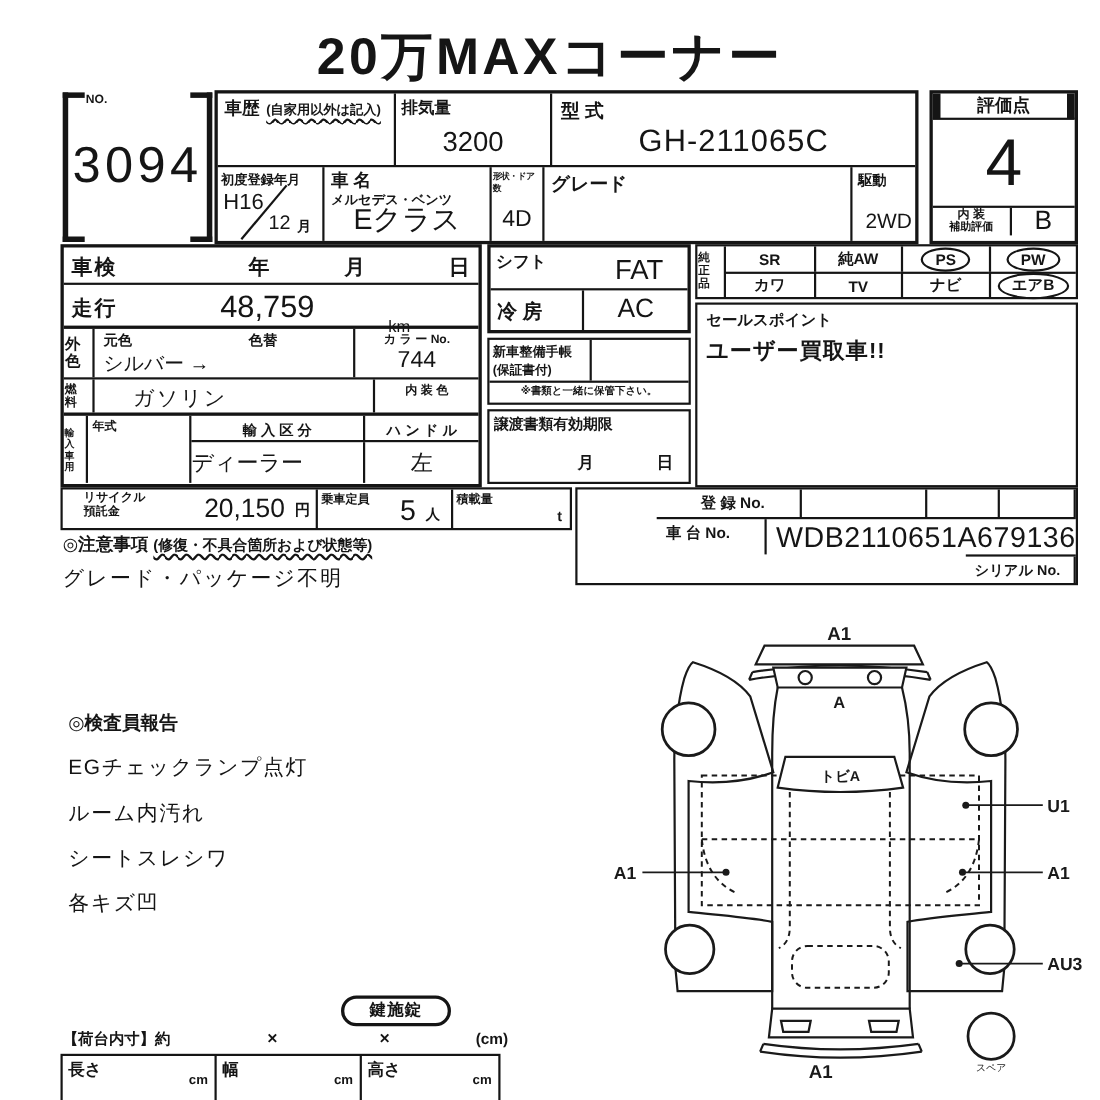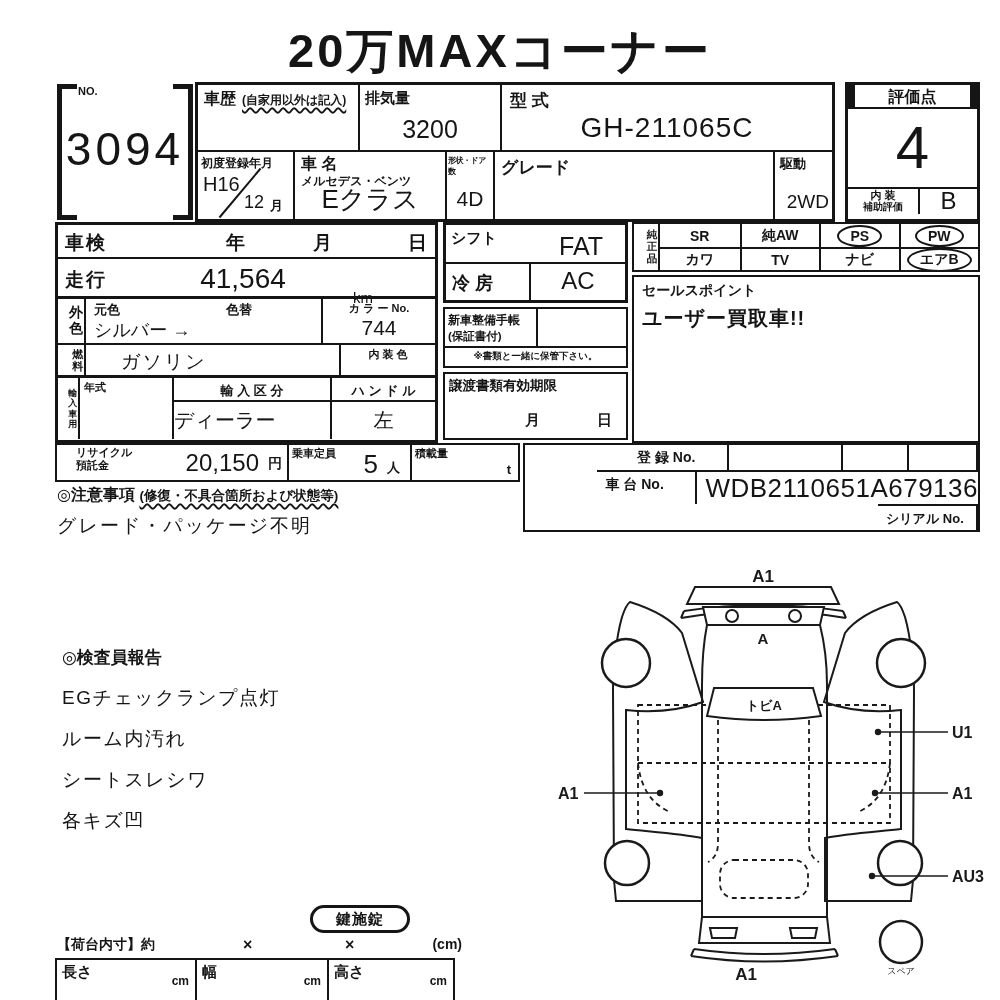--- a/index.html
+++ b/index.html
@@ -44,21 +44,21 @@
   .rating-score { height:80px; border-bottom:2.5px solid #151515; text-align:center;
     font-size:60px; line-height:78px; }
   .rating-bottom { display:flex; height:25px; }
   .rb-l { width:72px; border-right:2.5px solid #151515; text-align:center; font-weight:bold; padding-top:0px; }
   .rb-l .l1 { font-size:11px; line-height:12px; } .rb-l .l2 { font-size:10px; line-height:11px; }
   .rb-r { flex:1; text-align:center; font-size:24px; line-height:24px; font-weight:500; }
 
   
   .lt { position:absolute; left:55px; top:222px; width:383px; height:221px; border:3px solid #151515; }
   .lt-row { position:relative; display:flex; }
-  .vlabel { display:flex; align-items:center; justify-content:flex-end; border-right:2px solid #151515; flex:none; }
+  .vlabel { display:flex; align-items:center; justify-content:flex-start; border-right:2px solid #151515; flex:none; }
   .vlabel span { display:inline-block; width:1.15em; word-break:break-all; line-height:1.12;
                  text-align:center; font-weight:bold; }
 
   
   .mt-a { position:absolute; left:443px; top:222px; width:185px; height:81px; border:3px solid #151515; }
   .mt-b { position:absolute; left:443px; top:307px; width:185px; height:61px; border:2.5px solid #151515; }
   .mt-c { position:absolute; left:443px; top:372px; width:185px; height:68px; border:2.5px solid #151515; }
 
   
   .eq { position:absolute; left:632px; top:222px; width:348px; height:50px; border:2.5px solid #151515; display:flex; }
@@ -170,21 +170,21 @@
 
   <div class="lt">
     <div class="lt-row" style="height:34px;border-bottom:2px solid #151515;">
       <span class="abs b" style="left:7px;top:5px;font-size:19px;letter-spacing:2px;">車検</span>
       <span class="abs b" style="left:168px;top:5px;font-size:19px;">年</span>
       <span class="abs b" style="left:255px;top:5px;font-size:19px;">月</span>
       <span class="abs b" style="right:8px;top:5px;font-size:19px;">日</span>
     </div>
     <div class="lt-row" style="height:40px;border-bottom:3px solid #151515;">
       <span class="abs b" style="left:7px;top:8px;font-size:19px;letter-spacing:2px;">走行</span>
-      <span class="abs" style="left:110px;top:4px;width:150px;text-align:center;font-size:28px;">41,564</span>
+      <span class="abs" style="left:110px;top:4px;width:150px;text-align:center;font-size:28px;">48,759</span>
       <span class="abs" style="left:295px;top:30px;font-size:15px;">km</span>
     </div>
     <div class="lt-row" style="height:46px;border-bottom:2px solid #151515;">
       <div class="vlabel" style="width:28px;font-size:14px;">
           <span>外色</span>
         </div>
       <div style="width:235px;position:relative;">
         <span class="abs b" style="left:8px;top:2px;font-size:13px;">元色</span>
         <span class="abs b" style="left:140px;top:2px;font-size:13px;">色替</span>
         <span class="abs" style="left:8px;top:19px;font-size:18px;">シルバー →</span>

